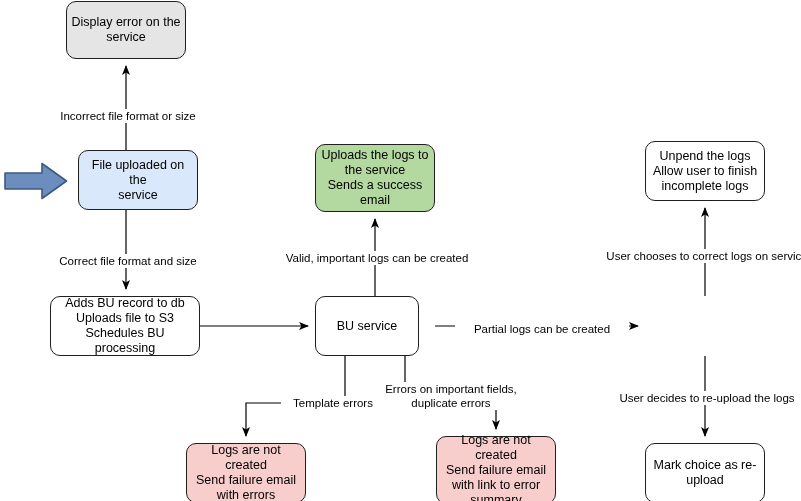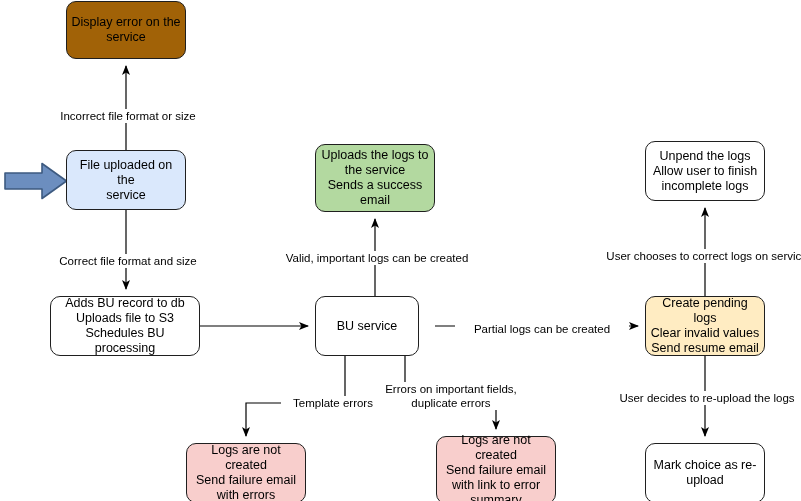--- a/index.html
+++ b/index.html
@@ -99,44 +99,41 @@
       <path d="M 405 356 L 405 383 L 496 383 L 496 429" fill="none" stroke="#000000" stroke-width="1.2" marker-end="url(#arrowhead)"></path>
     </g>
   </svg>
 
   <div class="entry-arrow-wrap" style="position:absolute;left:4px;top:162px;width:64px;height:38px;">
     <svg width="64" height="38" viewBox="0 0 64 38" xmlns="http://www.w3.org/2000/svg">
       <path d="M1,11 L38,11 L38,1.5 L62.5,19 L38,36.5 L38,27 L1,27 Z" fill="#6c8ebf" stroke="#3d5a80" stroke-width="1.6" stroke-linejoin="round"></path>
     </svg>
   </div>
 
-  <div class="node" style="left:66px;top:1px;width:120px;height:58px;background:#a16207;">Display error on the
+  <div class="node" style="left:66px;top:1px;width:120px;height:58px;background:#e5e5e5;">Display error on the
 service</div>
 
-  <div class="node" style="left:66px;top:150px;width:120px;height:60px;background:#dae8fc;">File uploaded on the
+  <div class="node" style="left:78px;top:150px;width:120px;height:60px;background:#dae8fc;">File uploaded on the
 service</div>
 
   <div class="node" style="left:50px;top:296px;width:150px;height:60px;background:#ffffff;">Adds BU record to db
 Uploads file to S3
 Schedules BU processing</div>
 
   <div class="node" style="left:315px;top:144px;width:120px;height:68px;background:#b3d9a0;">Uploads the logs to
 the service
 Sends a success
 email</div>
 
   <div class="node" style="left:315px;top:296px;width:104px;height:60px;background:#ffffff;">BU service</div>
 
   <div class="node" style="left:645px;top:141px;width:120px;height:60px;background:#ffffff;">Unpend the logs
 Allow user to finish
 incomplete logs</div>
 
-  <div class="node" style="left:645px;top:296px;width:120px;height:60px;background:#ffecc2;">Create pending logs
-Clear invalid values
-Send resume email</div>
 
   <div class="node" style="left:186px;top:443px;width:120px;height:60px;background:#f8cecc;">Logs are not created
 Send failure email
 with errors</div>
 
   <div class="node" style="left:436px;top:436px;width:120px;height:68px;background:#f8cecc;">Logs are not created
 Send failure email
 with link to error
 summary</div>
 

